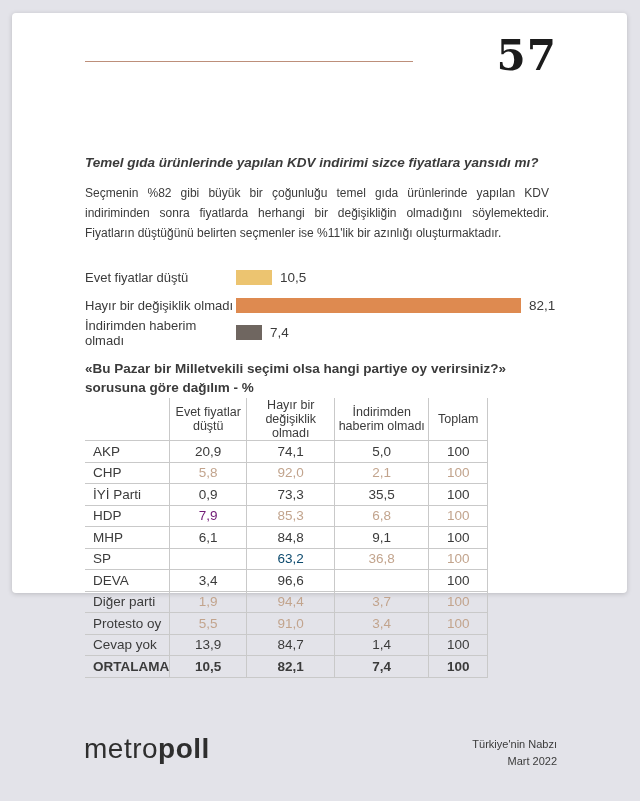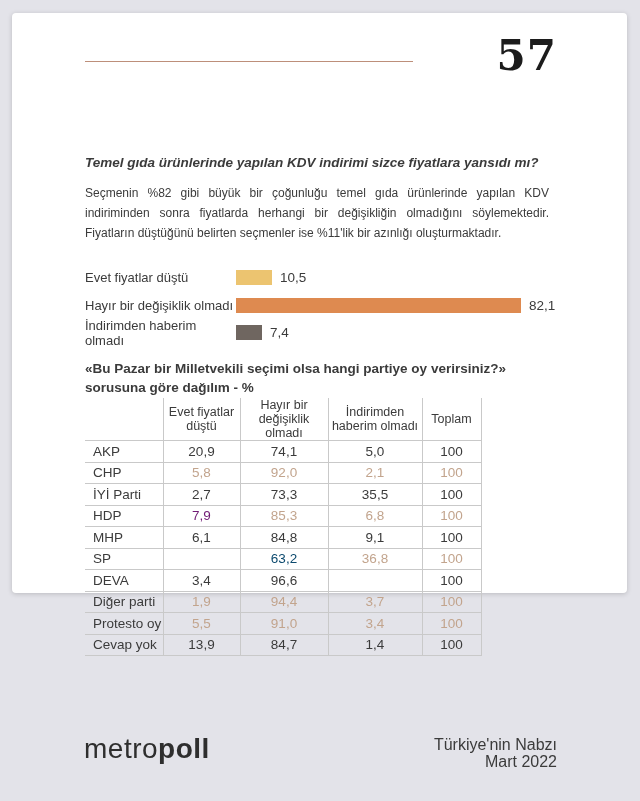--- a/index.html
+++ b/index.html
@@ -68,21 +68,21 @@
   .data-table td.label-cell { text-align:left; padding-left:8px; }
   .data-table tr.bold td { font-weight:700; }
   .footer-logo {
     position:absolute; left:72px; top:720px;
     font-size:28px; color:#2e2e2e; letter-spacing:0.5px;
   }
   .logo-light { font-weight:400; }
   .logo-bold  { font-weight:700; }
   .footer-right {
     position:absolute; right:70px; top:723px;
-    text-align:right; font-size:16px; line-height:17px; color:#3b3b3b;
+    text-align:right; font-size:11px; line-height:17px; color:#3b3b3b;
   }
 </style>
 </head>
 <body>
 
 <div class="page">
   <div class="rule"></div>
   <div class="page-num">57</div>
 
   <div class="title">Temel gıda ürünlerinde yapılan KDV indirimi sizce fiyatlara yansıdı mı?</div>
@@ -136,21 +136,21 @@
         </tr>
         <tr>
           <td class="label-cell">CHP</td>
           <td class="value-cell" style="color: rgb(194, 164, 141);">5,8</td>
           <td class="value-cell" style="color: rgb(194, 164, 141);">92,0</td>
           <td class="value-cell" style="color: rgb(194, 164, 141);">2,1</td>
           <td class="value-cell" style="color: rgb(194, 164, 141);">100</td>
         </tr>
         <tr>
           <td class="label-cell">İYİ Parti</td>
-          <td class="value-cell">2,7</td>
+          <td class="value-cell">0,9</td>
           <td class="value-cell">73,3</td>
           <td class="value-cell">35,5</td>
           <td class="value-cell">100</td>
         </tr>
         <tr>
           <td class="label-cell">HDP</td>
           <td class="value-cell" style="color: #701a75;">7,9</td>
           <td class="value-cell" style="color: rgb(194, 164, 141);">85,3</td>
           <td class="value-cell" style="color: rgb(194, 164, 141);">6,8</td>
           <td class="value-cell" style="color: rgb(194, 164, 141);">100</td>
@@ -188,20 +188,27 @@
           <td class="value-cell" style="color: rgb(194, 164, 141);">5,5</td>
           <td class="value-cell" style="color: rgb(194, 164, 141);">91,0</td>
           <td class="value-cell" style="color: rgb(194, 164, 141);">3,4</td>
           <td class="value-cell" style="color: rgb(194, 164, 141);">100</td>
         </tr>
         <tr>
           <td class="label-cell">Cevap yok</td>
           <td class="value-cell">13,9</td>
           <td class="value-cell">84,7</td>
           <td class="value-cell">1,4</td>
+          <td class="value-cell">100</td>
+        </tr>
+        <tr class="bold">
+          <td class="label-cell">ORTALAMA</td>
+          <td class="value-cell">10,5</td>
+          <td class="value-cell">82,1</td>
+          <td class="value-cell">7,4</td>
           <td class="value-cell">100</td>
         </tr>
       </tbody>
     </table>
 
   <div class="footer-logo"><span class="logo-light">metro</span><span class="logo-bold">poll</span></div>
 
   <div class="footer-right">
     <div>Türkiye'nin Nabzı</div>
     <div>Mart 2022</div>

